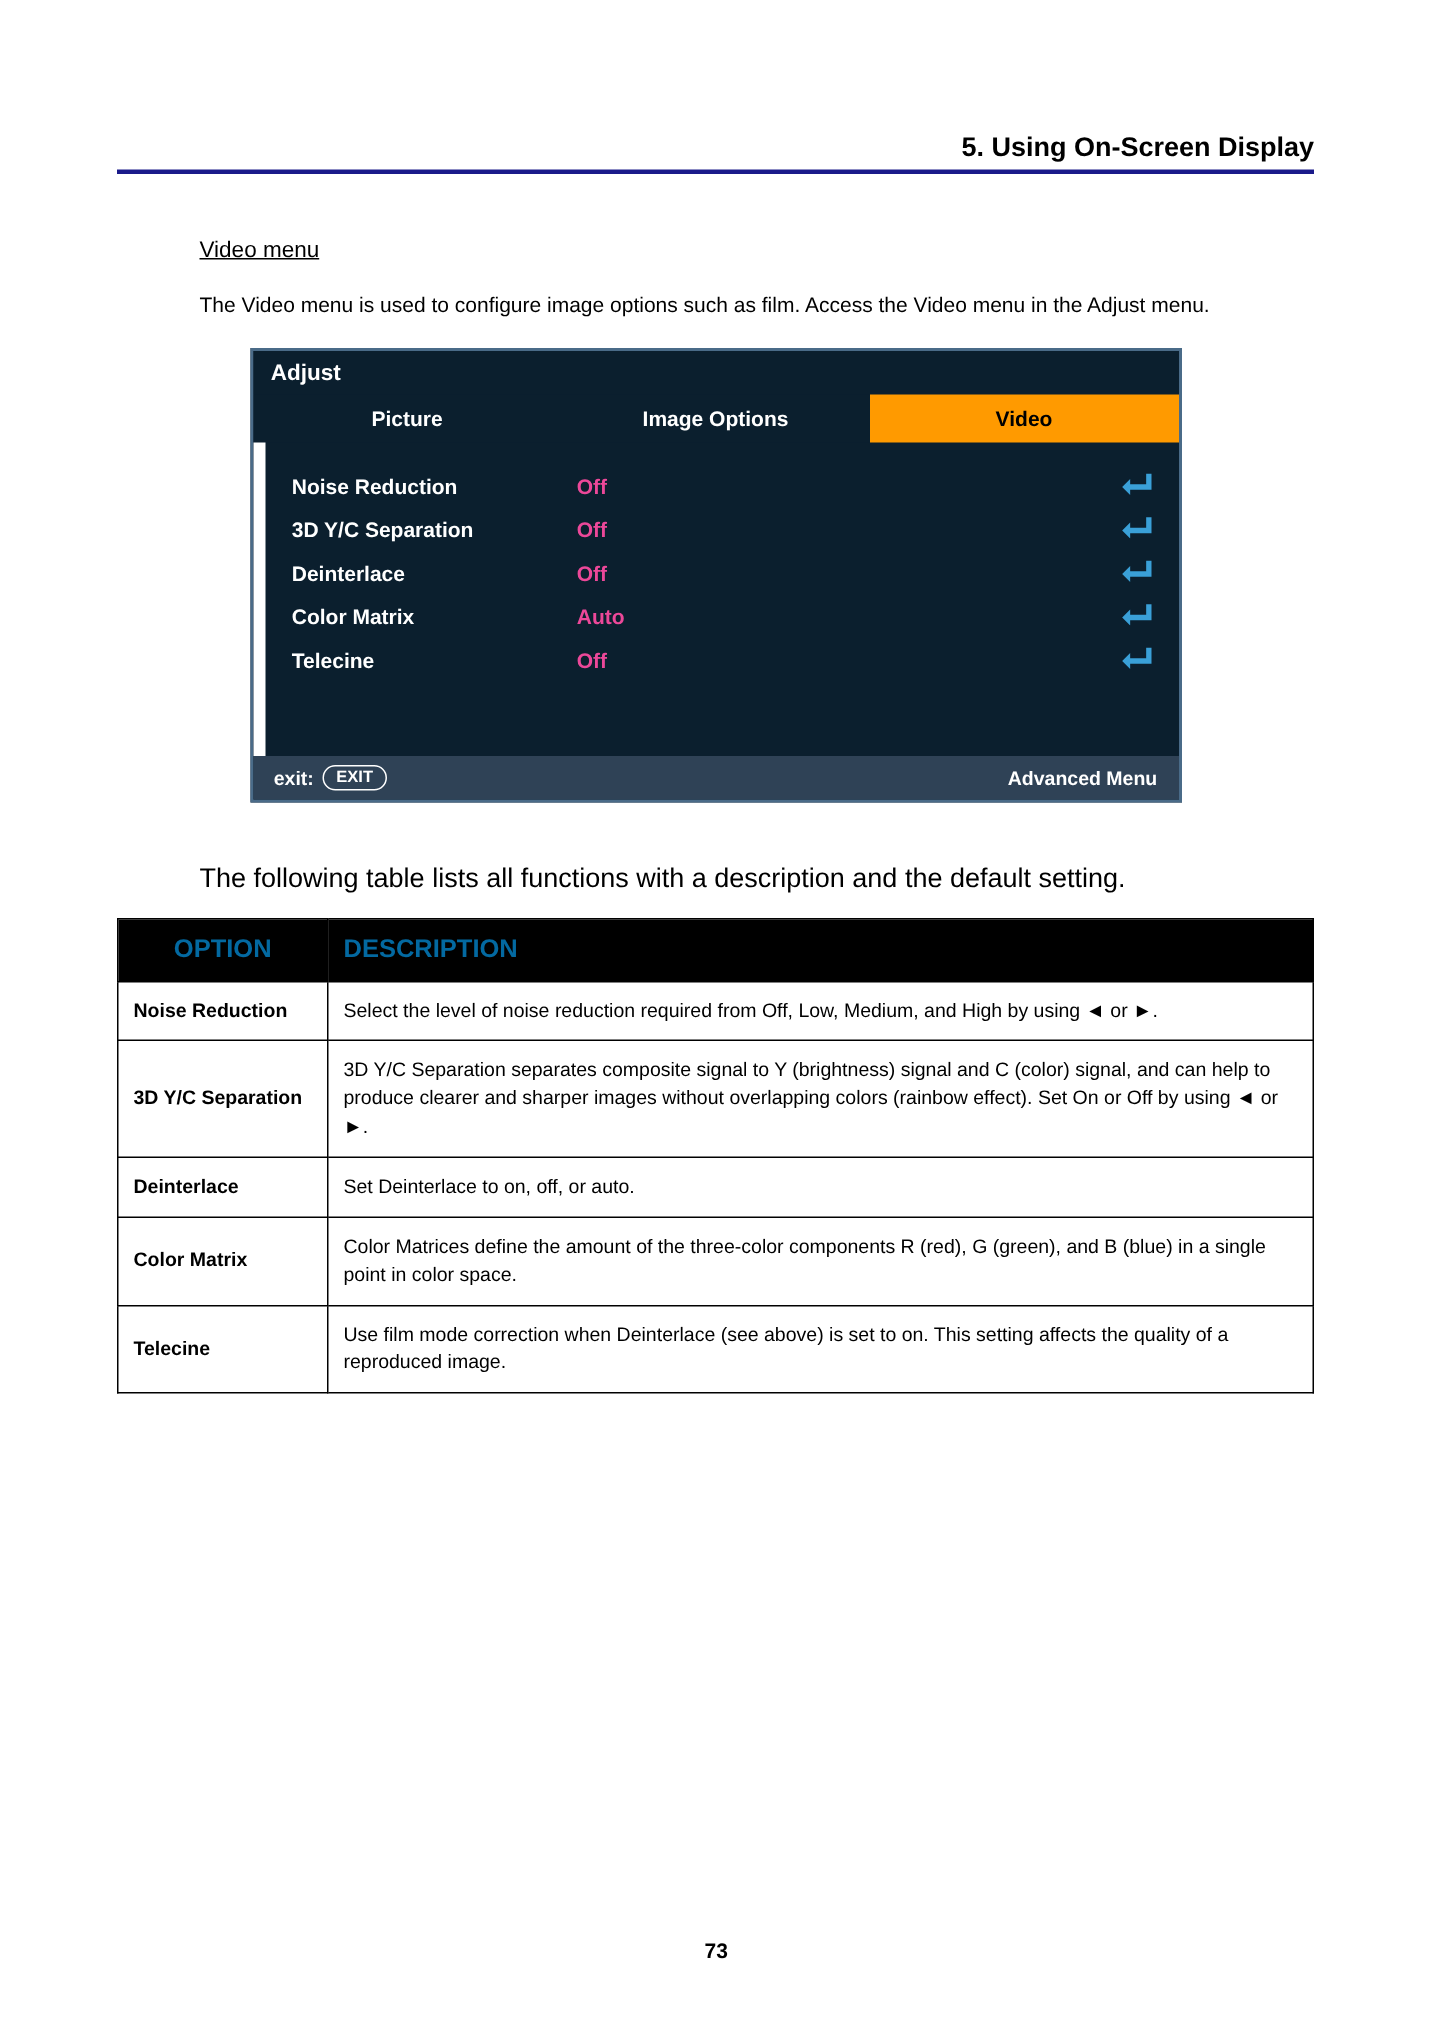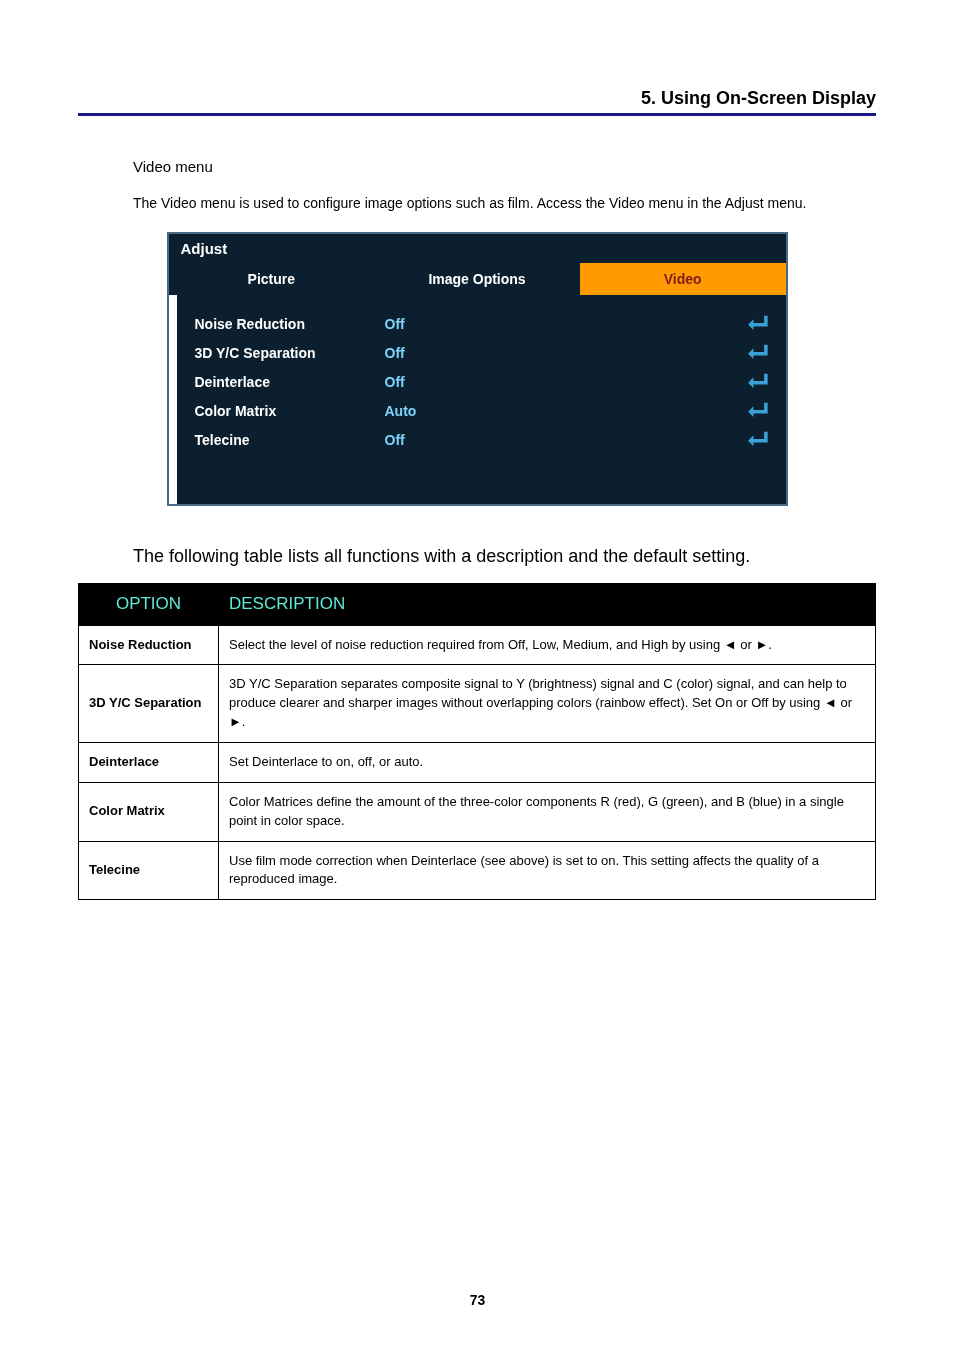--- a/index.html
+++ b/index.html
@@ -18,20 +18,21 @@
     text-align: right;
     font-weight: bold;
     font-size: 18px;
     color: #000;
     border-bottom: 3px solid #1a1a8a;
     padding-bottom: 4px;
     margin-bottom: 42px;
   }
   .video-menu-label {
     font-size: 15px;
+    text-decoration: underline;
     margin-left: 55px;
     margin-bottom: 18px;
   }
   .adjust-menu-desc {
     font-size: 14px;
     line-height: 1.5;
     margin-left: 55px;
     margin-bottom: 18px;
   }
 
@@ -61,36 +62,36 @@
   }
   .osd-tab {
     flex: 1;
     text-align: center;
     padding: 8px 4px;
     font-size: 14px;
     font-weight: bold;
   }
   .osd-tab-active {
     background: #ff9a00;
-    color: #7f1d1d;
+    color: #000000;
   }
   .osd-body {
     border-left: 8px solid #ffffff;
     background: #0b1f2e;
     padding: 14px 18px 50px 18px;
   }
   .osd-row {
     display: flex;
     align-items: center;
     padding: 5px 0;
     font-size: 14px;
     font-weight: bold;
   }
   .osd-row .lbl { flex: 0 0 190px; }
-  .osd-row .val { flex: 0 0 150px; color: #7dd3fc; }
+  .osd-row .val { flex: 0 0 150px; color: #ec4899; }
   .osd-row .icon { margin-left: auto; }
   .enter-icon {
     width: 22px;
     height: 16px;
     display: inline-block;
   }
   .osd-footer {
     display: flex;
     align-items: center;
     justify-content: space-between;
@@ -127,22 +128,22 @@
   .opt-table th, .opt-table td {
     border: 1px solid #000;
     padding: 10px 10px;
     font-size: 13px;
     vertical-align: top;
     line-height: 1.45;
     text-align: left;
   }
   .opt-table thead th {
     background: #000;
-    color: #5eead4;
-    font-weight: normal;
+    color: #0369a1;
+    font-weight: bold;
     font-size: 17px;
     padding: 8px 10px;
   }
   .opt-table thead th:first-child { width: 140px; text-align: center; }
   .opt-table tbody td:first-child {
     font-weight: bold;
     vertical-align: middle;
   }
 
   .page-num {
@@ -212,20 +213,27 @@
         <div class="osd-row">
           <span class="lbl">Telecine</span>
           <span class="val">Off</span>
           <span class="icon">
             <svg class="enter-icon" viewBox="0 0 24 18">
                 <path d="M20 2 L20 10 L8 10 L8 6 L2 12 L8 18 L8 14 L24 14 L24 2 Z" fill="#3aa0d8"></path>
               </svg>
           </span>
         </div>
       </div>
+      <div class="osd-footer">
+        <span class="osd-exit">
+          <span>exit:</span>
+          <span class="exit-btn">EXIT</span>
+        </span>
+        <span>Advanced Menu</span>
+      </div>
     </div>
   </div>
 
   <div class="table-intro">The following table lists all functions with a description and the default setting.</div>
 
   <table class="opt-table">
     <thead>
       <tr>
         <th>OPTION</th>
         <th>DESCRIPTION</th>

